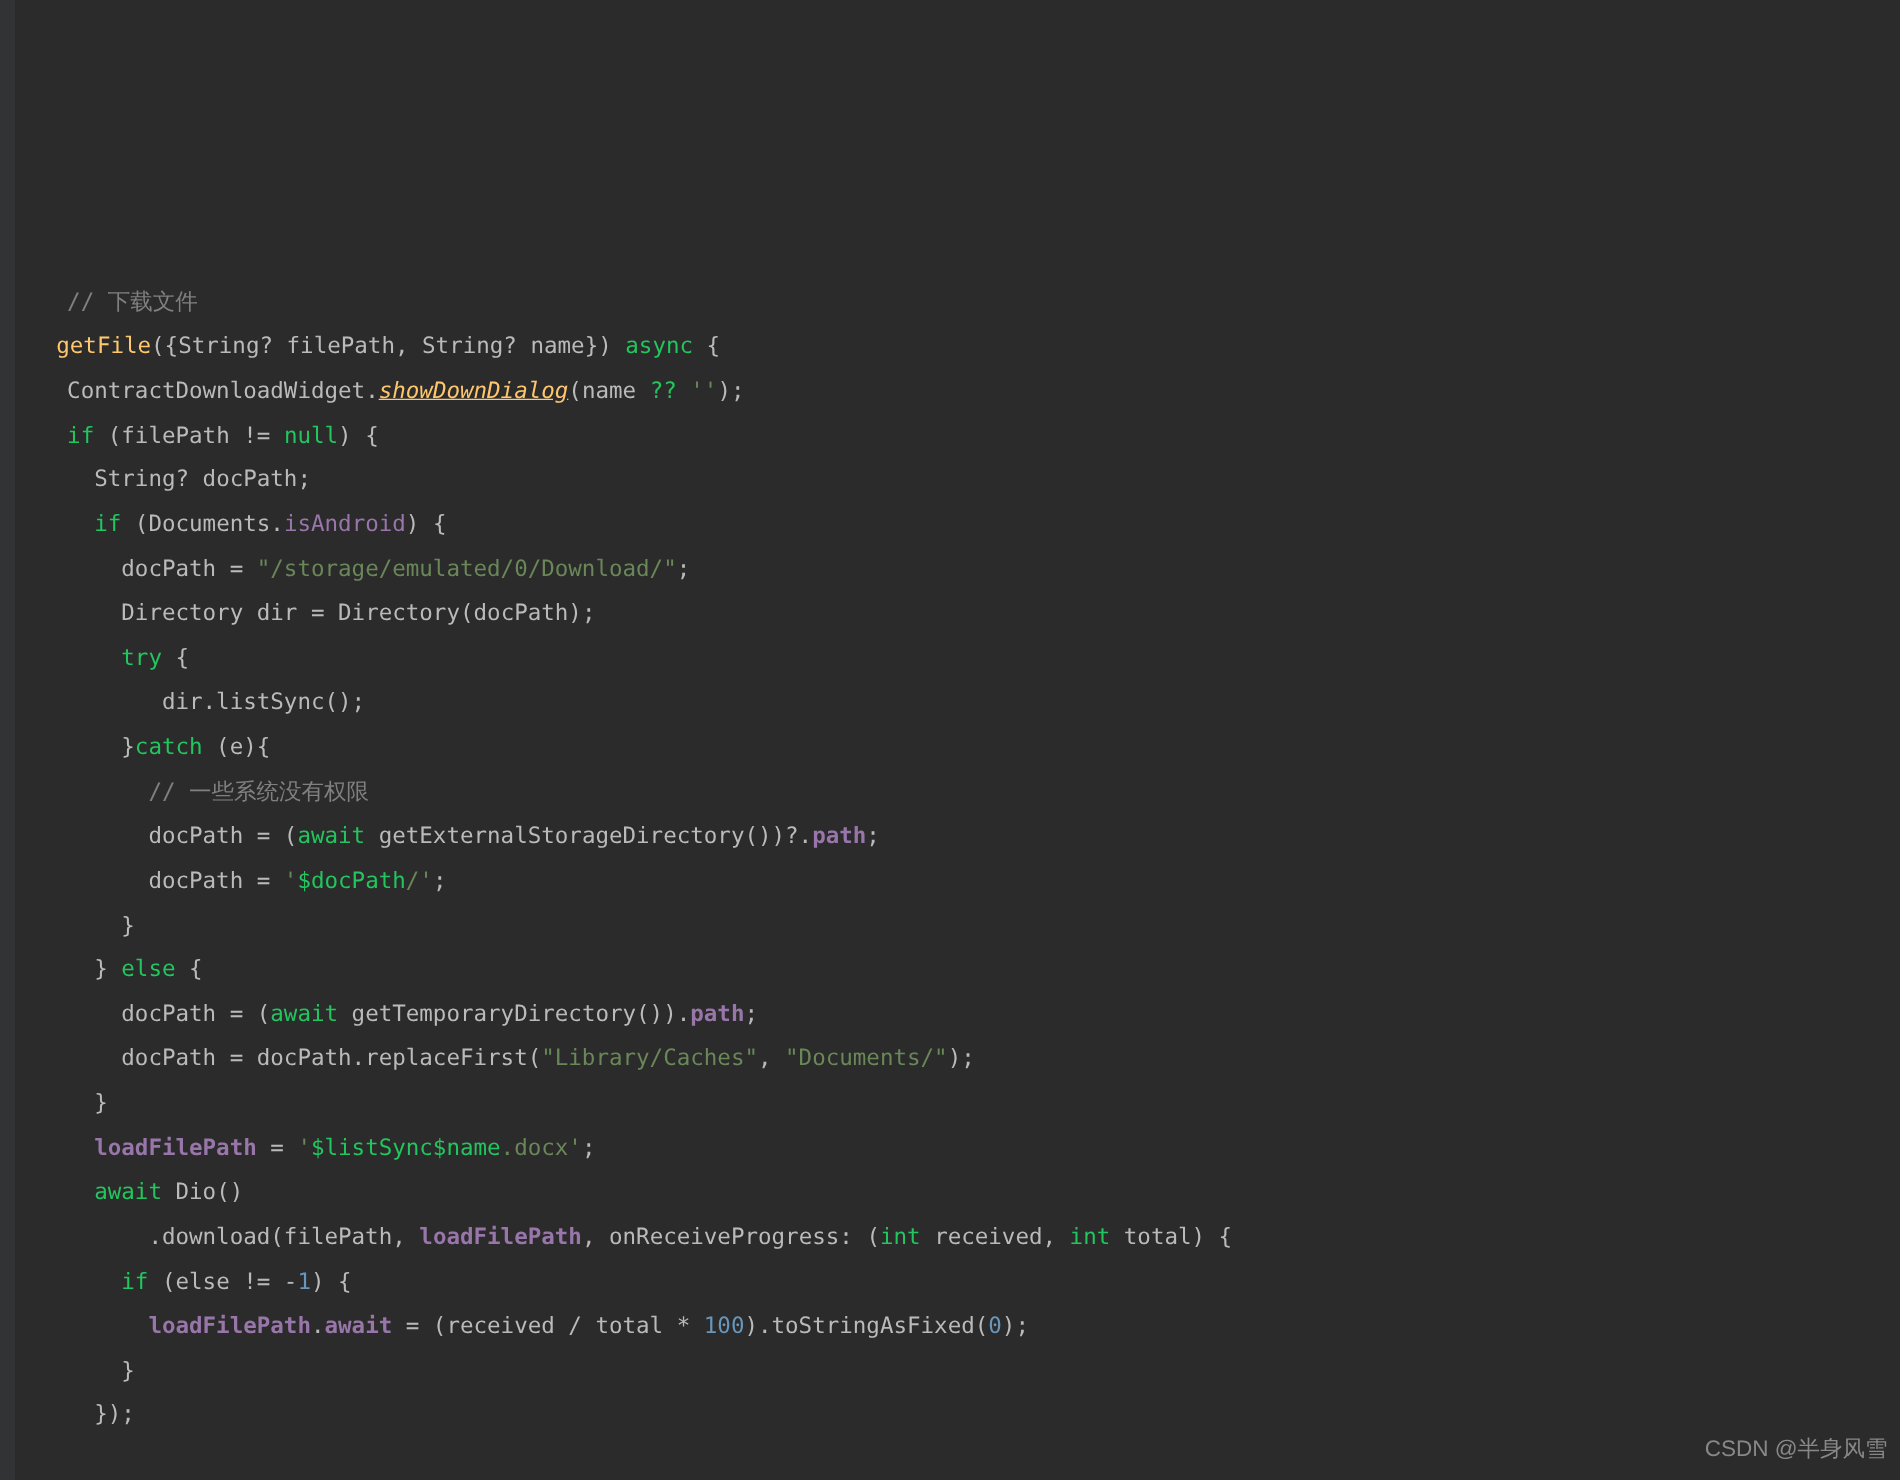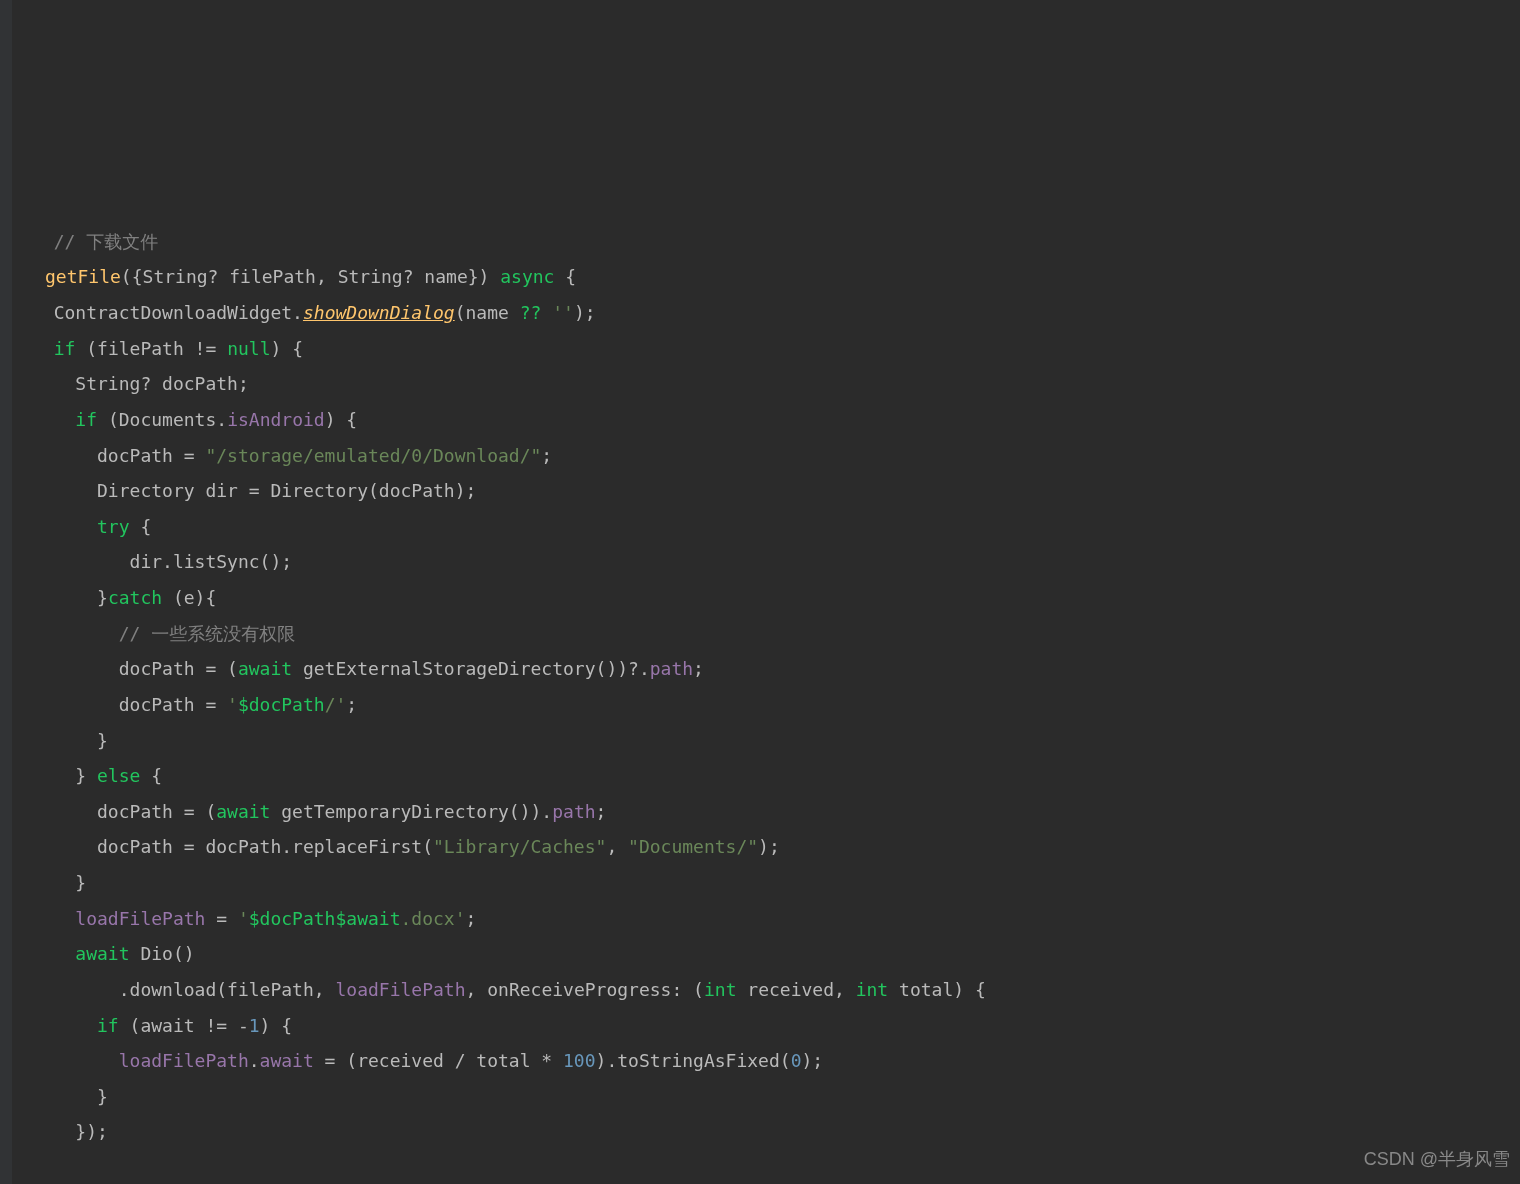--- a/index.html
+++ b/index.html
@@ -34,21 +34,21 @@
     .keyword { color: #22c55e; }
     .func-name { color: #ffc66d; margin-left: 13px; }
     .static-method { color: #ffc66d; font-style: italic; text-decoration: underline; }
     .static-field { color: #9876aa; }
     .class-name { color: #bababa; }
     .identifier { color: #bababa; }
     .punct { color: #bababa; }
     .string { color: #6a8759; }
     .number { color: #6897bb; }
     .param { color: #bababa; }
-    .field { color: #9876aa; }
+    .field { color: #9876aa; font-weight: bold; }
     .watermark {
       position: fixed;
       bottom: 6px;
       right: 10px;
       font-size: 18px;
       color: #888;
       font-family: sans-serif;
     }
   </style>
 </head>
@@ -70,24 +70,24 @@
 <span>         <span class="identifier">dir.listSync();</span></span>
 <span>      <span class="punct">}</span><span class="keyword">catch</span><span class="punct"> (e){</span></span>
 <span>        <span class="comment">// 一些系统没有权限</span></span>
 <span>        <span class="identifier">docPath = (</span><span class="keyword">await</span><span class="identifier"> getExternalStorageDirectory())?.</span><span class="field">path</span><span class="punct">;</span></span>
 <span>        <span class="identifier">docPath = </span><span class="string">'</span><span class="keyword">$docPath</span><span class="string">/'</span><span class="punct">;</span></span>
 <span>      <span class="punct">}</span></span>
 <span>    <span class="punct">} </span><span class="keyword">else</span><span class="punct"> {</span></span>
 <span>      <span class="identifier">docPath = (</span><span class="keyword">await</span><span class="identifier"> getTemporaryDirectory()).</span><span class="field">path</span><span class="punct">;</span></span>
 <span>      <span class="identifier">docPath = docPath.replaceFirst(</span><span class="string">"Library/Caches"</span><span class="punct">, </span><span class="string">"Documents/"</span><span class="punct">);</span></span>
 <span>    <span class="punct">}</span></span>
-<span>    <span class="field">loadFilePath</span><span class="identifier"> = </span><span class="string">'</span><span class="keyword">$docPath$await</span><span class="string">.docx'</span><span class="punct">;</span></span>
+<span>    <span class="field">loadFilePath</span><span class="identifier"> = </span><span class="string">'</span><span class="keyword">$listSync$name</span><span class="string">.docx'</span><span class="punct">;</span></span>
 <span>    <span class="keyword">await</span><span> </span><span class="class-name">Dio</span><span class="punct">()</span></span>
 <span>        <span class="identifier">.download(</span><span class="identifier">filePath</span><span class="punct">, </span><span class="field">loadFilePath</span><span class="punct">, </span><span class="identifier">onReceiveProgress</span><span class="punct">: (</span><span class="keyword">int</span><span class="param"> received, </span><span class="keyword">int</span><span class="param"> total) {</span></span>
-<span>      <span class="keyword">if</span><span class="punct"> (await != -</span><span class="number">1</span><span class="punct">) {</span></span>
+<span>      <span class="keyword">if</span><span class="punct"> (else != -</span><span class="number">1</span><span class="punct">) {</span></span>
 <span>        <span class="field">loadFilePath</span><span class="punct">.</span><span class="field">await</span><span class="identifier"> = (received / total * </span><span class="number">100</span><span class="identifier">).toStringAsFixed(</span><span class="number">0</span><span class="punct">);</span></span>
 <span>      <span class="punct">}</span></span>
 <span>    <span class="punct">});</span></span>
 </div>
 
 <div class="watermark">CSDN @半身风雪</div>
 
 
 
 

